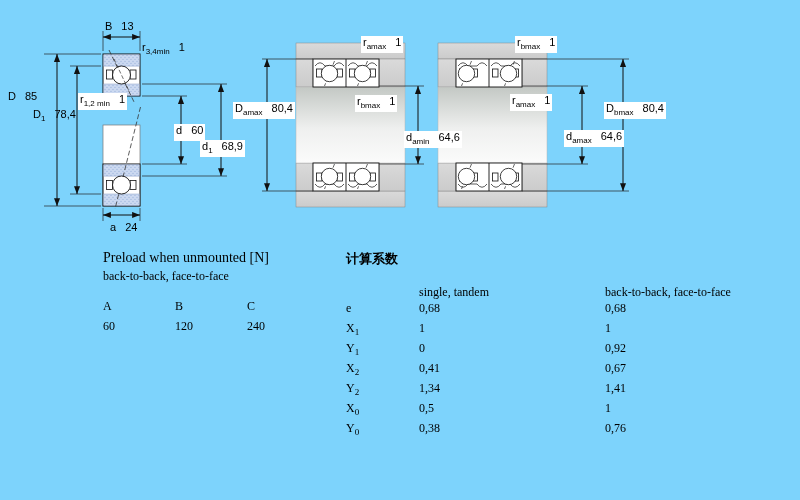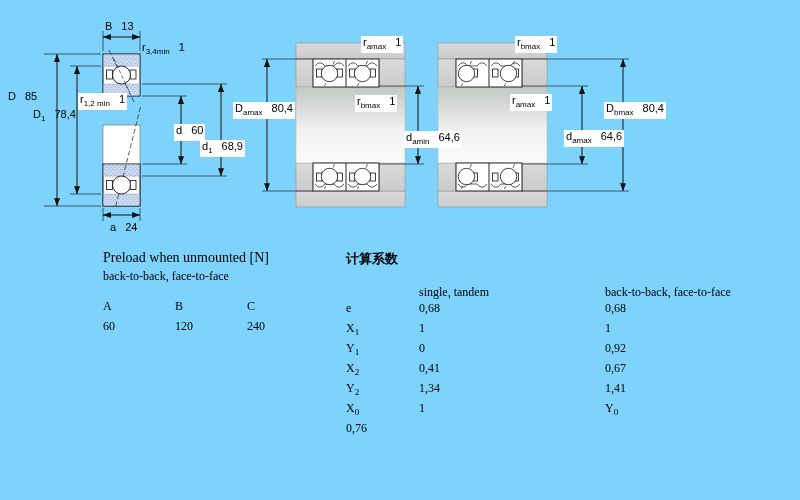--- a/index.html
+++ b/index.html
@@ -269,20 +269,22 @@
 
     <div><span>X</span><span class="sub">2</span></div>
     <div>0,41</div>
     <div>0,67</div>
 
     <div><span>Y</span><span class="sub">2</span></div>
     <div>1,34</div>
     <div>1,41</div>
 
     <div><span>X</span><span class="sub">0</span></div>
+    <div>0,5</div>
     <div>1</div>
 
     <div><span>Y</span><span class="sub">0</span></div>
+    <div>0,38</div>
     <div>0,76</div>
   </div>
 </div>
 
 </div>
 
 </body></html>

